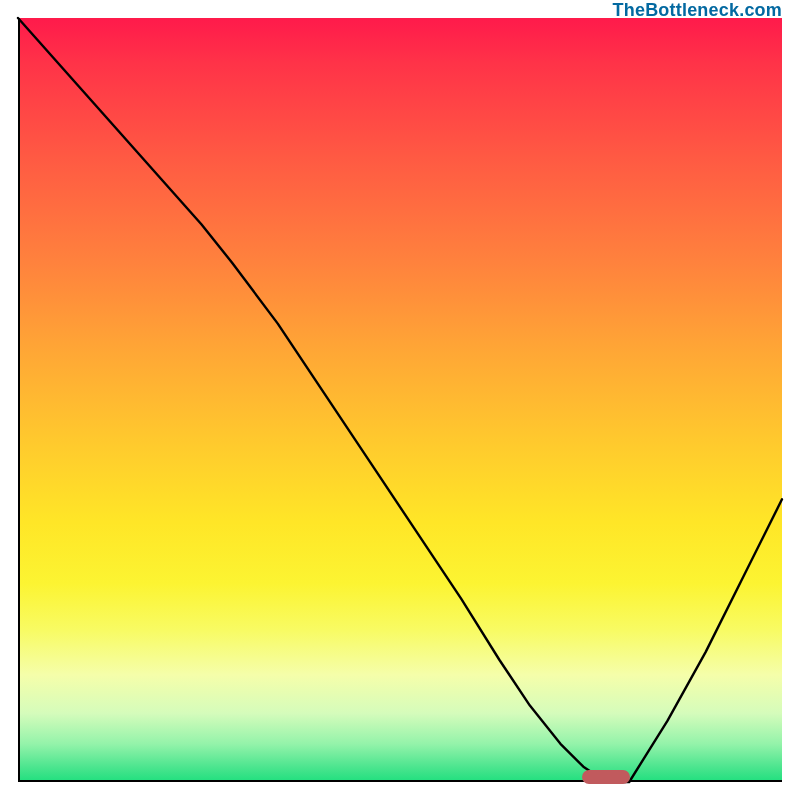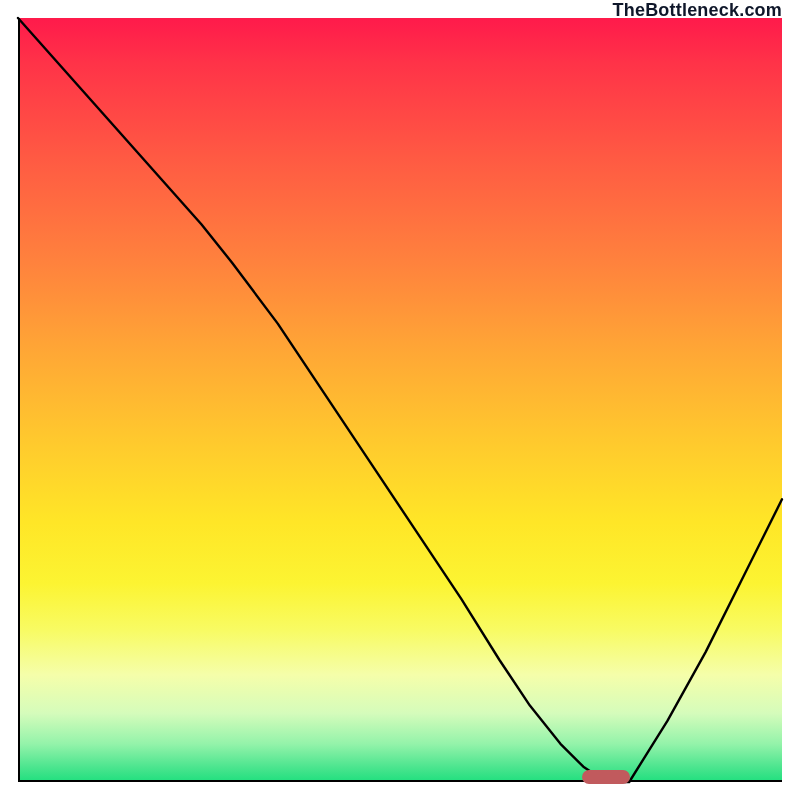--- a/index.html
+++ b/index.html
@@ -51,21 +51,21 @@
     box-sizing: border-box;
     pointer-events: none;
   }
   .watermark {
     position: absolute;
     top: 0px;
     right: 18px;
     font-family: Arial, Helvetica, sans-serif;
     font-size: 18px;
     font-weight: 600;
-    color: #0f172a;
+    color: #0369a1;
     letter-spacing: 0.2px;
   }
   svg.curve {
     position: absolute;
     left: 18px;
     top: 18px;
     width: 764px;
     height: 764px;
     overflow: visible;
   }

